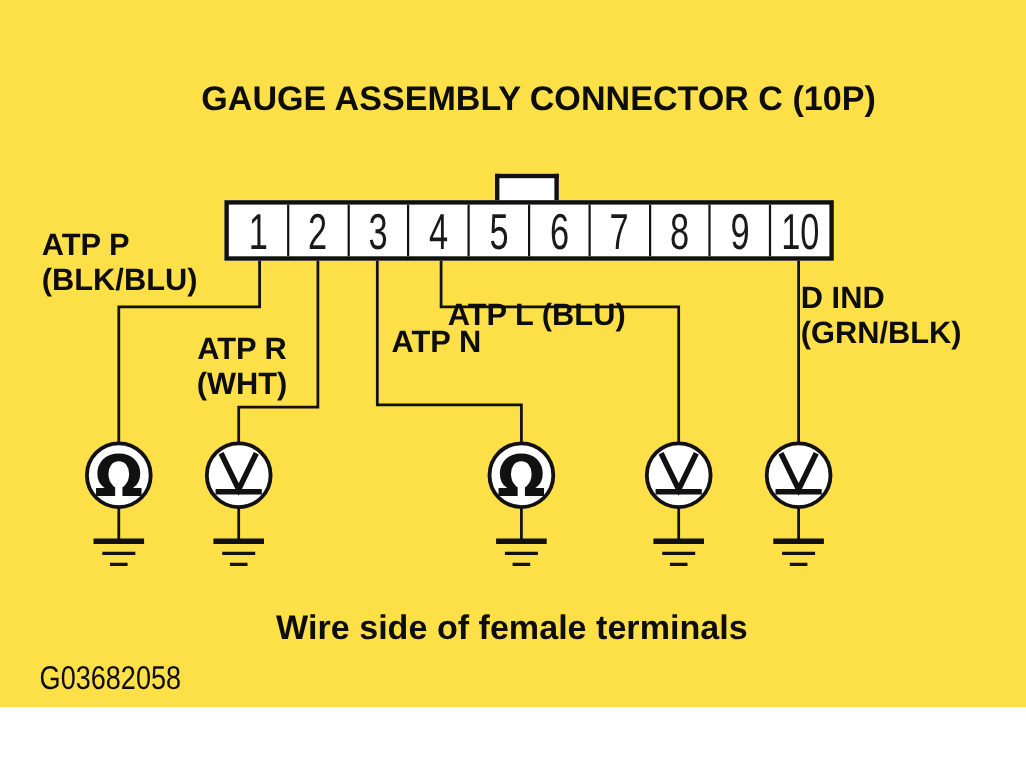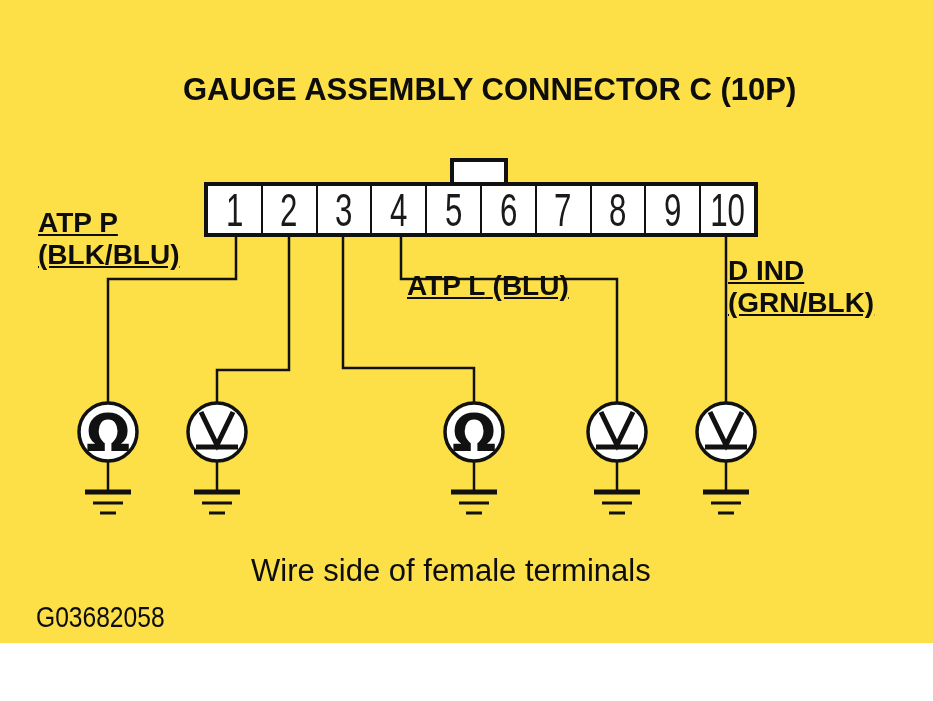--- a/index.html
+++ b/index.html
@@ -32,31 +32,31 @@
     display:inline-block;
     font-size:46px;font-weight:400;color:#1a1a1a;
     transform:scaleX(0.68);transform-origin:center;
     line-height:1;padding-top:1px;
   }
 
   svg.wiring{position:absolute;left:0;top:0;width:933px;height:701px;}
 
   .wire-label{
     position:absolute;font-size:28px;font-weight:bold;line-height:1.14;
-    white-space:nowrap;color:#0d0d0d;text-decoration:underline;
+    white-space:nowrap;color:#0d0d0d;
   }
   .lbl-atp-p{left:38px;top:207px;}
   .lbl-atp-r{left:168px;top:301px;width:104px;text-align:center;}
   .lbl-atp-n{left:356px;top:295px;}
   .lbl-atp-l{left:407px;top:253px;margin-top:17px;}
   .lbl-d-ind{left:728px;top:255px;}
 
   .caption{
     position:absolute;left:251px;top:553px;
-    font-size:31px;font-weight:400;color:#0d0d0d;white-space:nowrap;
+    font-size:31px;font-weight:700;color:#0d0d0d;white-space:nowrap;
   }
   .figure-id{
     position:absolute;left:36px;top:600px;
     font-size:30px;font-weight:400;color:#0d0d0d;
     transform:scaleX(0.82);transform-origin:left center;white-space:nowrap;
   }
   .omega-text{font-family:"DejaVu Sans",sans-serif;font-weight:bold;font-size:52px;fill:#111;}
 </style>
 </head>
 <body>
@@ -166,21 +166,26 @@
       <line x1="703" y1="492" x2="749" y2="492" stroke-width="5"></line>
       <line x1="711" y1="503" x2="741" y2="503" stroke-width="3"></line>
       <line x1="718" y1="513" x2="734" y2="513" stroke-width="3"></line>
     </g>
   </svg>
 
   <div class="wire-label lbl-atp-p">
     <div>ATP P</div>
     <div>(BLK/BLU)</div>
   </div>
+  <div class="wire-label lbl-atp-r">
+    <div>ATP R</div>
+    <div>(WHT)</div>
+  </div>
   <div class="wire-label lbl-atp-n">
+    <div>ATP N</div>
   </div>
   <div class="wire-label lbl-atp-l">
     <span>ATP L</span>
     <span>(BLU)</span>
   </div>
   <div class="wire-label lbl-d-ind">
     <div>D IND</div>
     <div>(GRN/BLK)</div>
   </div>
 

